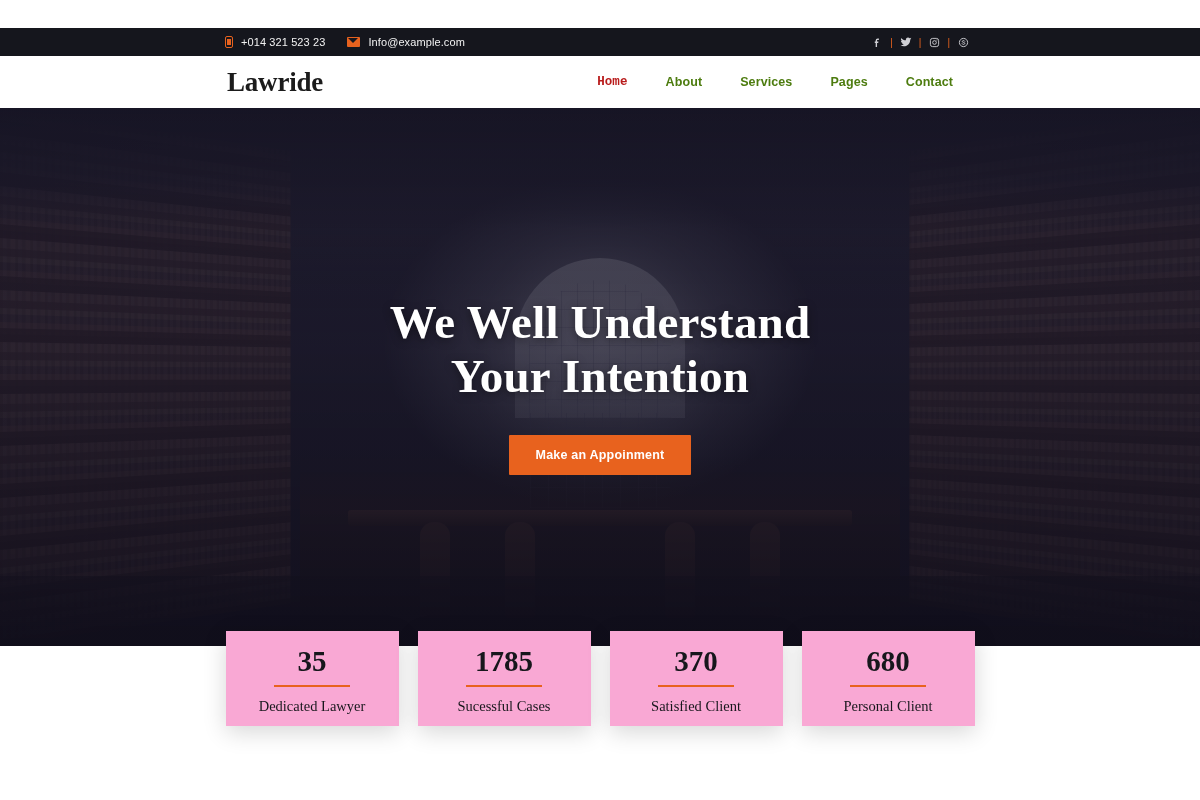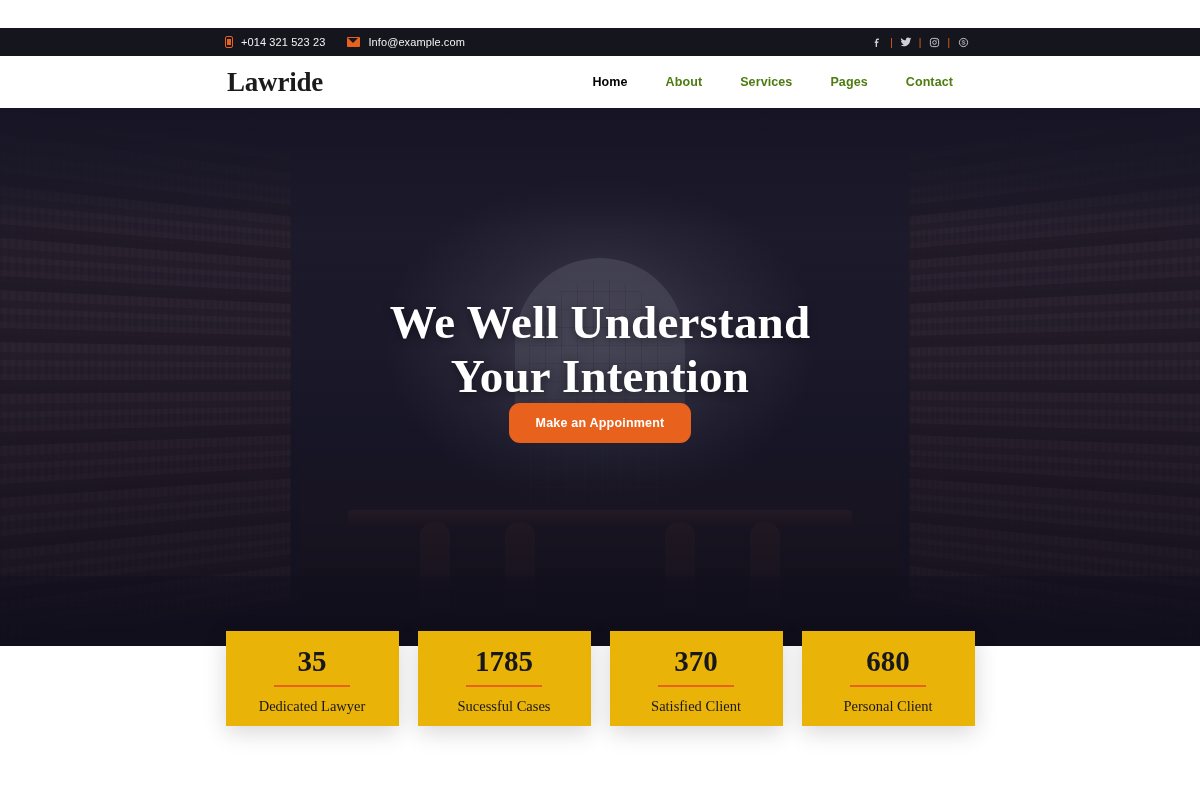--- a/index.html
+++ b/index.html
@@ -67,21 +67,21 @@
     letter-spacing: -.2px;
   }
   .nav {
     position: absolute; right: 228px; display: flex; align-items: center;
     gap: 0;
   }
   .nav a {
     font-size: 12.5px; font-weight: bold; color: #4d7c0f;
     text-decoration: none; padding: 6px 19px; letter-spacing: .1px;
   }
-  .nav a.active { color: #000000; }
+  .nav a.active { color: #b91c1c; font-family: Liberation Mono, monospace; }
 
   
   .hero {
     position: relative; height: 538px; overflow: hidden;
     background: #1a1826;
   }
   .hero-photo { position: absolute; inset: 0; }
   
   .hp-room {
     position: absolute; left: 0; top: 0; width: 100%; height: 100%;
@@ -156,33 +156,33 @@
     position: absolute; inset: 0; display: flex; flex-direction: column;
     align-items: center; justify-content: flex-start; padding-top: 188px;
   }
   .hero-title {
     font-family: "Liberation Serif", serif;
     font-weight: bold; color: #ffffff; font-size: 47px; line-height: 1.14;
     text-align: center; letter-spacing: .2px;
     text-shadow: 0 2px 10px rgba(0,0,0,.45);
   }
   .hero-btn {
-    background: #e8621e; color: #fff; border: none;
+    margin-top: 32px; background: #e8621e; color: #fff; border: none;
     font-family: "Liberation Sans", sans-serif;
     font-size: 12.5px; font-weight: bold; letter-spacing: .2px;
-    padding: 13px 27px; cursor: pointer; border-radius: 11px;
+    padding: 13px 27px; cursor: pointer; border-radius: 1px;
   }
 
   
   .stats {
     position: absolute; left: 0; right: 0; top: 603px;
     display: flex; justify-content: center; gap: 19px; z-index: 5;
   }
   .stat-card {
-    width: 173px; height: 95px; background: #eab308;
+    width: 173px; height: 95px; background: #f9a8d4;
     box-shadow: 0 6px 22px rgba(0,0,0,.16);
     display: flex; flex-direction: column; align-items: center;
     justify-content: center; padding-top: 4px;
   }
   .stat-num {
     font-family: "Liberation Serif", serif;
     font-weight: bold; font-size: 29px; color: #17171c; line-height: 1;
   }
   .stat-rule {
     width: 76px; height: 2px; background: #e8621e; margin: 9px 0 11px;

